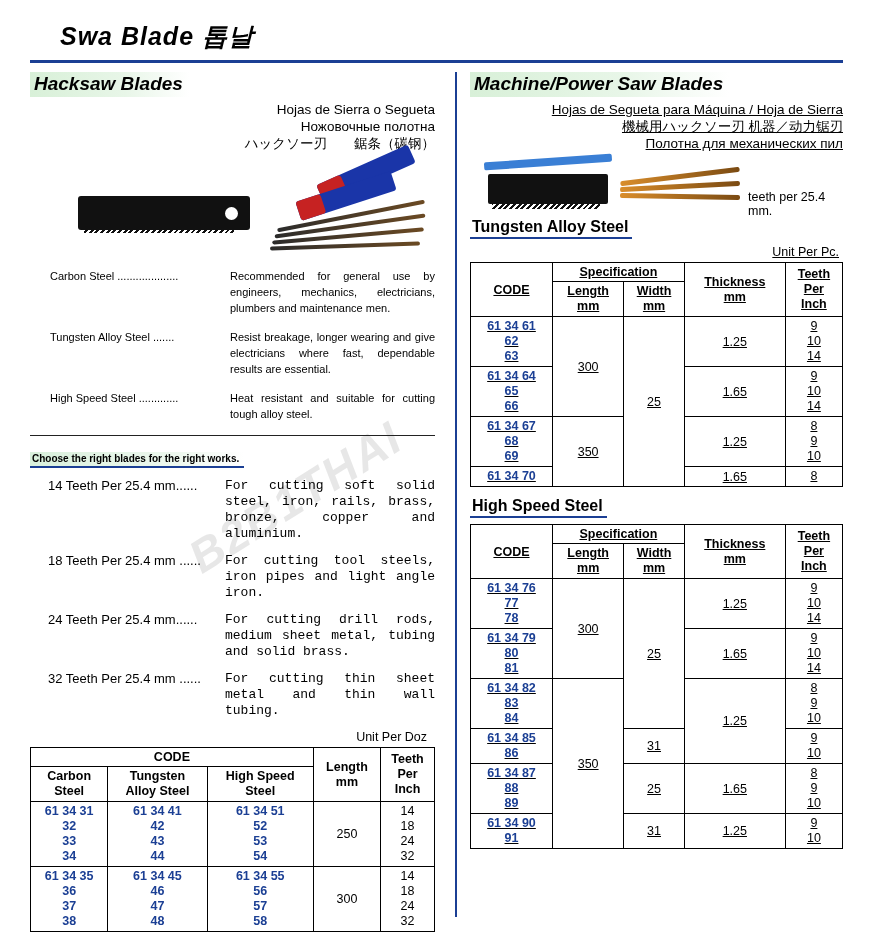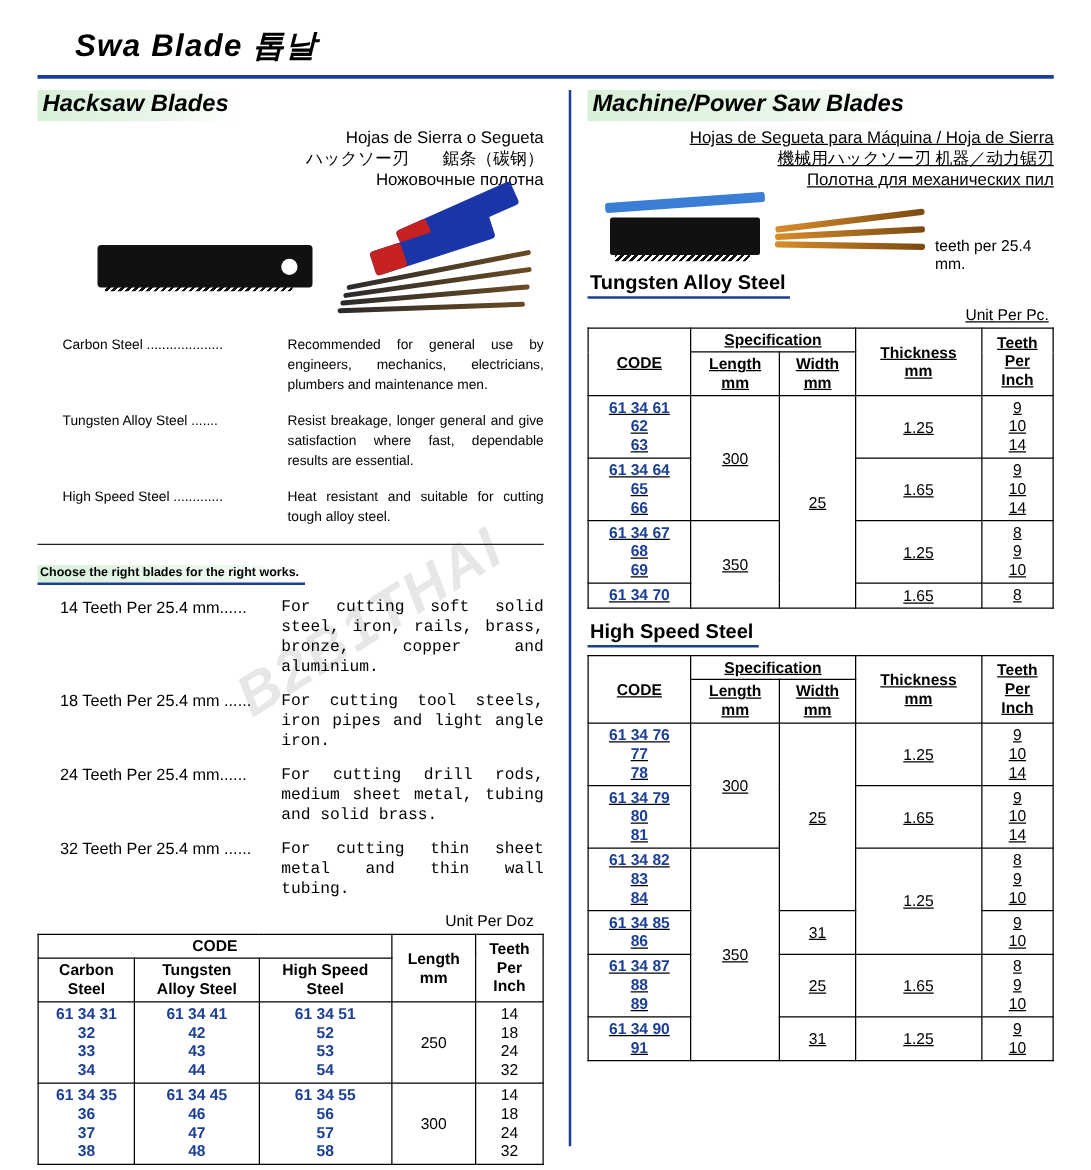--- a/index.html
+++ b/index.html
@@ -184,22 +184,22 @@
   <div class="vline"></div>
 
   <div class="watermark">B2B1THAI</div>
 
   <div class="col-left">
 
     <div class="sec-title">Hacksaw Blades</div>
 
     <div class="subs">
       <div>Hojas de Sierra o Segueta</div>
+      <div>Ножовочные полотна</div>
       <div>ハックソー刃　　鋸条（碳钢）</div>
-      <div>Ножовочные полотна</div>
     </div>
 
     <div class="img-row">
       <div class="blade-img">
         <div class="blade-body">
           <div class="blade-hole"></div>
         </div>
         <div class="blade-teeth"></div>
       </div>
       <div class="pack-img">
@@ -216,21 +216,21 @@
       </div>
     </div>
 
     <div class="desc-list">
       <div class="desc-row">
         <div class="desc-label">Carbon Steel ....................</div>
         <div class="desc-text">Recommended for general use by engineers, mechanics, electricians, plumbers and maintenance men.</div>
       </div>
       <div class="desc-row">
         <div class="desc-label">Tungsten Alloy Steel .......</div>
-        <div class="desc-text">Resist breakage, longer general and give satisfaction where fast, dependable results are essential.</div>
+        <div class="desc-text">Resist breakage, longer wearing and give electricians where fast, dependable results are essential.</div>
       </div>
       <div class="desc-row">
         <div class="desc-label">High Speed Steel .............</div>
         <div class="desc-text">Heat resistant and suitable for cutting tough alloy steel.</div>
       </div>
     </div>
 
     <hr class="hr-thin">
 
     <div class="choose-title">Choose the right blades for the right works.</div>

